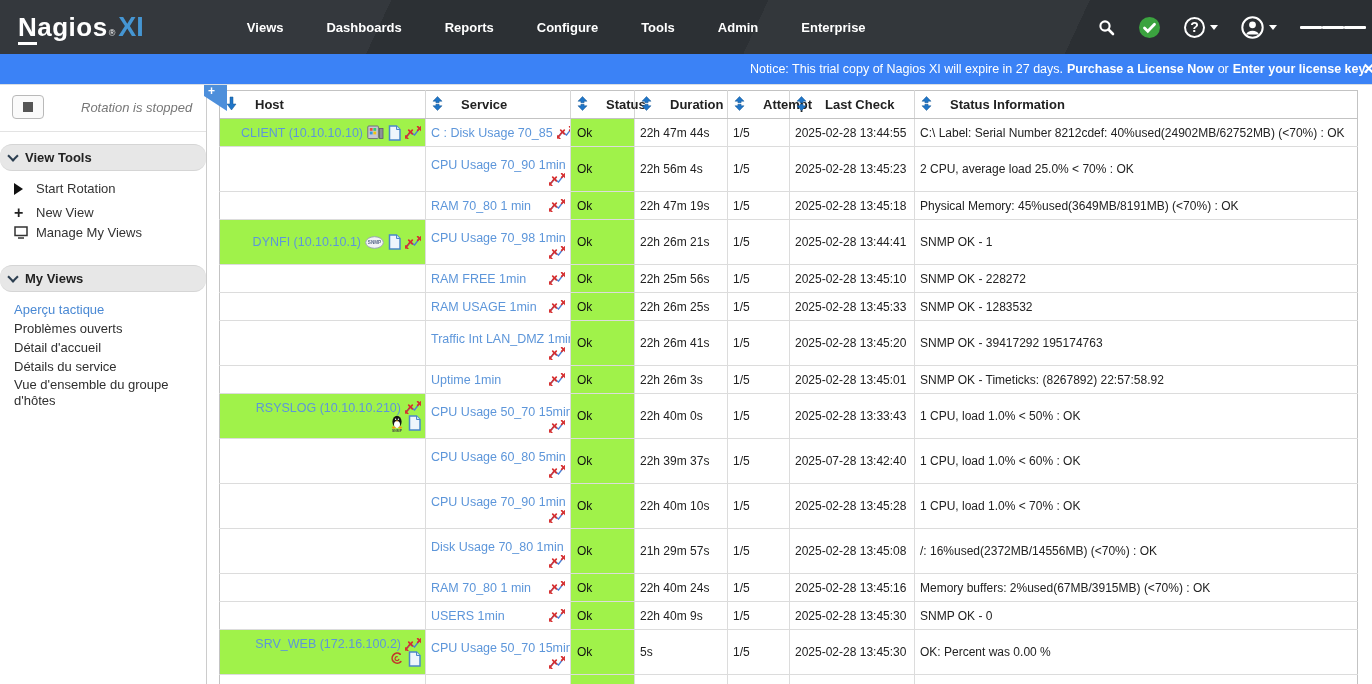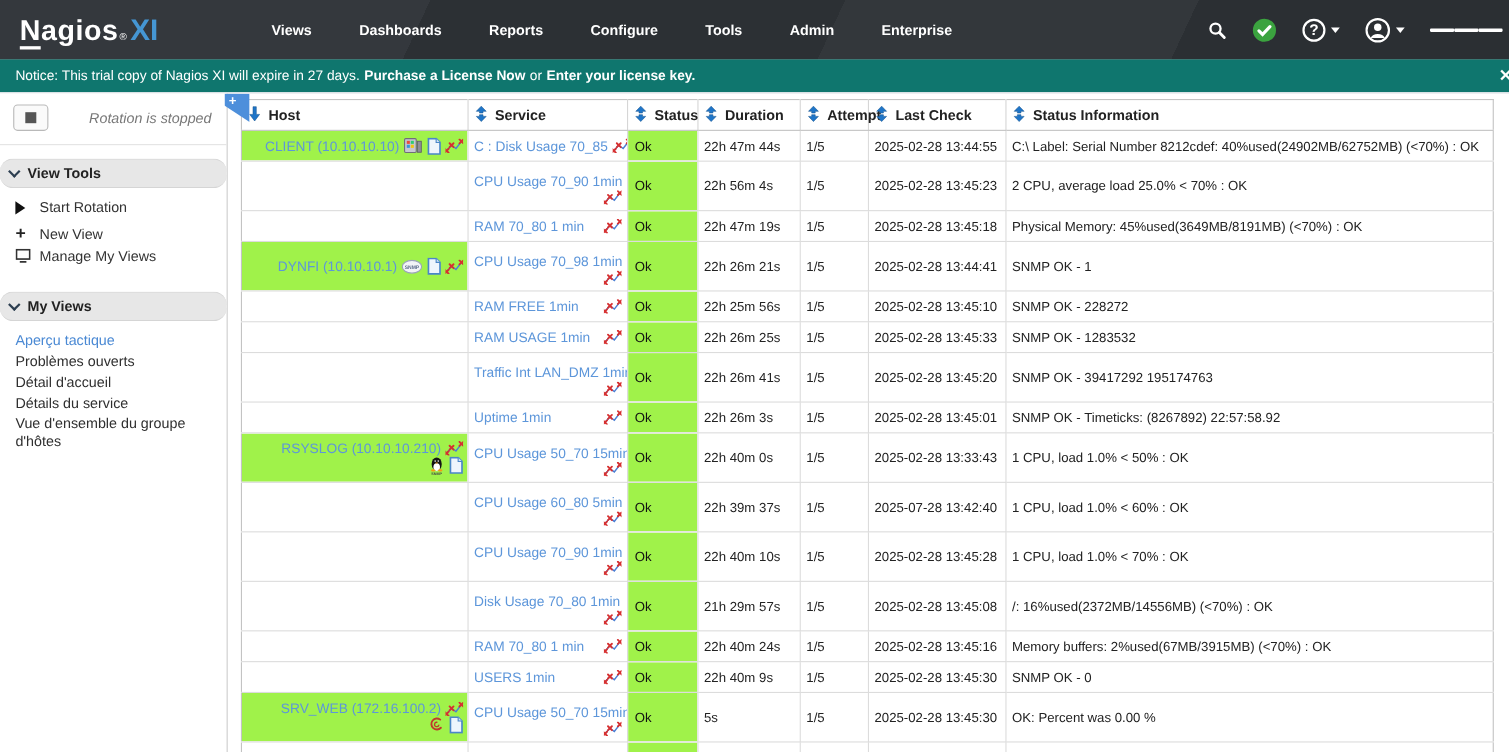--- a/index.html
+++ b/index.html
@@ -17,22 +17,22 @@
   .brand .xi { color:#4596d3; font-size:27px; font-weight:bold; }
   .menu { display:flex; margin-left:82px; }
   .menu a { color:#fff; font-size:13px; font-weight:bold; text-decoration:none; padding:20px 22px 20px 21px; }
   .nav-right { margin-left:auto; display:flex; align-items:center; gap:23px; margin-right:6px; }
   .nav-ic { display:flex; align-items:center; cursor:pointer; }
   .caret { width:0;height:0;border-left:4px solid transparent;border-right:4px solid transparent;border-top:5px solid #fff; margin-left:5px; }
   .qmark { width:21px;height:21px;border:2px solid #fff;border-radius:50%;color:#fff;font-weight:bold;font-size:14px;display:flex;align-items:center;justify-content:center; }
   .burger span{display:block;width:22px;height:3px;background:#fff;margin:4px 0;border-radius:1px;}
 
   
-  .notice { height:30px; background:#0f766e; color:#fff; font-size:12.5px;
-            display:flex; align-items:center; padding-left:14px; position:relative; }
+  .notice { height:30px; background:#3b82f6; color:#fff; font-size:12.5px;
+            display:flex; align-items:center; padding-left:14px; position:relative;justify-content:flex-end; }
   .notice b { margin:0 4px; cursor:pointer; }
   .notice .x { position:absolute; right:-3px; top:6px; font-weight:bold; font-size:15px; cursor:pointer; }
 
   
   .content { height:600px; display:flex; border-top:1px solid #d9dee3; position:relative; background:#fff; }
 
   
   .corner-add { position:absolute; left:204px; top:0; width:23px; height:26px; background:#4d8fdb;
                 clip-path:polygon(0 0,100% 0,100% 100%,0 42%); color:#fff; font-weight:bold;
                 font-size:12px; line-height:12px; padding-left:4px; cursor:pointer; z-index:5; }
@@ -57,21 +57,21 @@
   .views { padding:10px 12px 10px 14px; line-height:1.22; }
   .views a { display:block; color:#2f2f2f; text-decoration:none; margin-bottom:3px; cursor:pointer; }
   .views a.active { color:#4a89d4; }
 
   
   .main { flex:1; position:relative; }
   table.status { border-collapse:collapse; table-layout:fixed; width:1139px; margin:5px 0 0 12px;
                  border:1px solid #c3c3c3; background:#fff; }
   th { font-size:13px; color:#222; text-align:left; height:28px; padding:0 4px 0 6px;
        border-right:1px solid #d6d6d6; border-bottom:1px solid #c3c3c3; background:#fff; white-space:nowrap; }
-  th .th-in { display:flex; align-items:center; gap:7px; cursor:pointer; }
+  th .th-in { display:flex; align-items:center; gap:18px; cursor:pointer; }
   td { font-size:12px; color:#222; border-right:1px solid #dcdcdc; border-bottom:1px solid #dcdcdc;
        padding:0 5px; vertical-align:middle; white-space:nowrap; overflow:hidden; }
   tr.r-s td { height:28px; }
   tr.r-w td { height:45px; }
   td.c-host { padding:0; }
   .hostbox { background:#a0f24a; width:100%; height:100%; padding:3px 4px 3px 4px;
              display:flex; flex-direction:column; justify-content:center; }
   .hline { display:flex; align-items:center; justify-content:flex-end; gap:4px; }
   .hline a, .svc a { color:#5d96da; text-decoration:none; font-size:12.5px; cursor:pointer; }
   .icn { display:inline-flex; align-items:center; cursor:pointer; }

